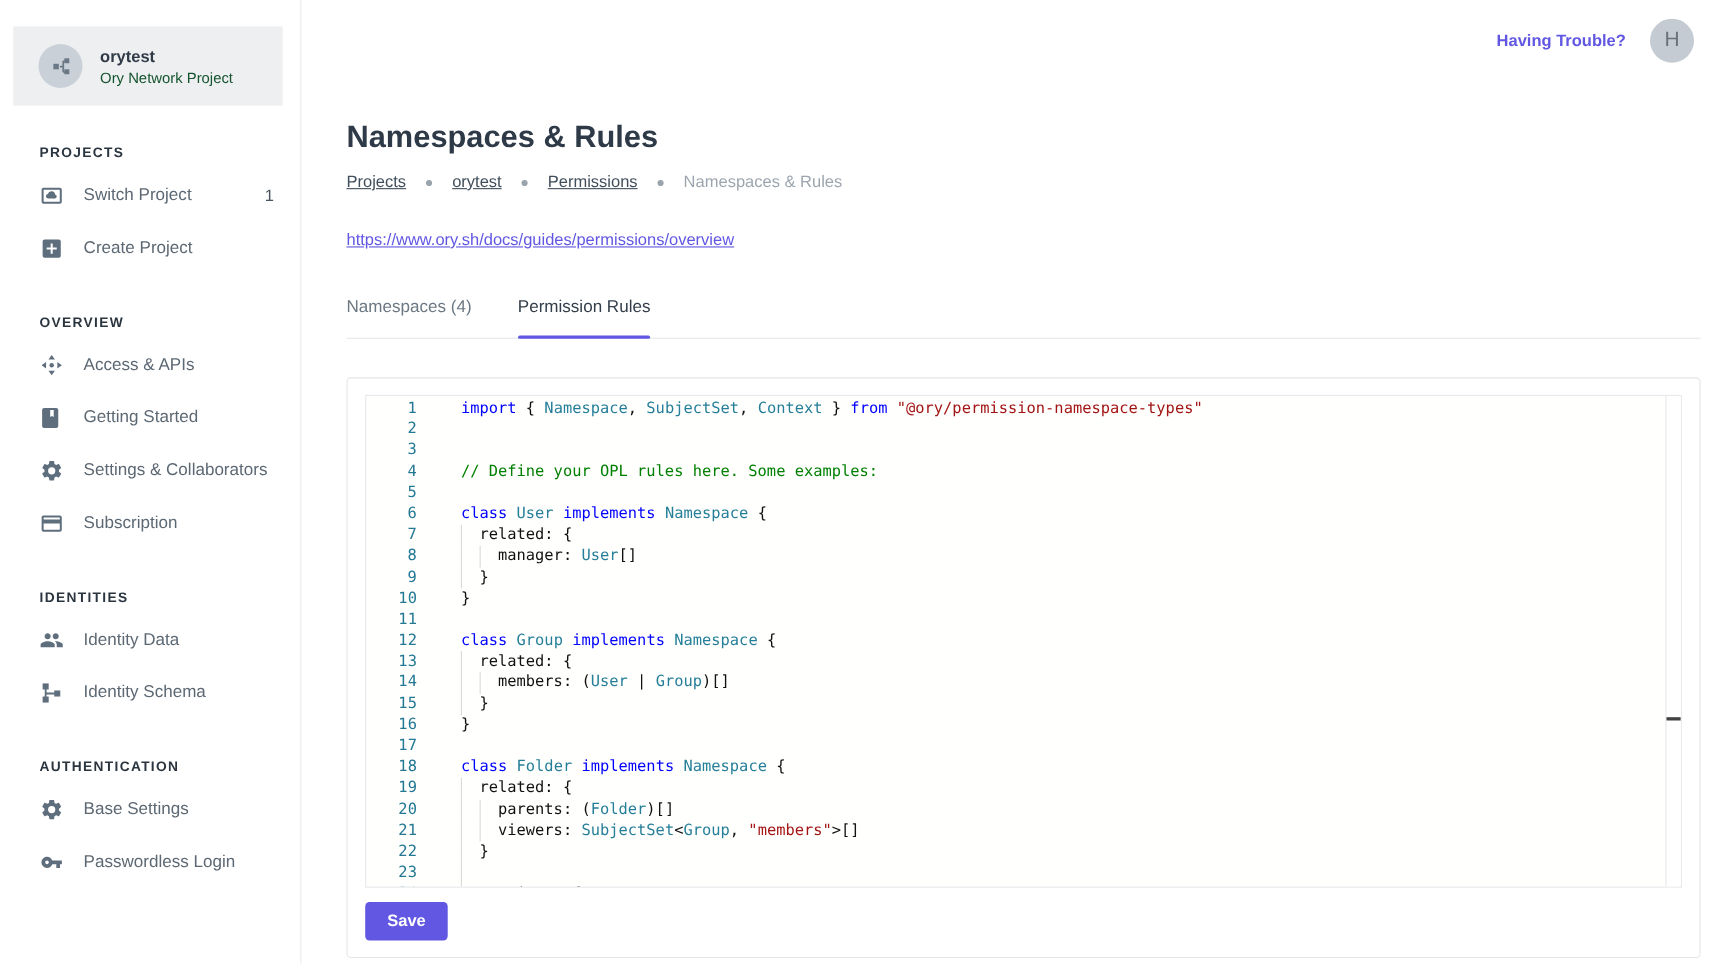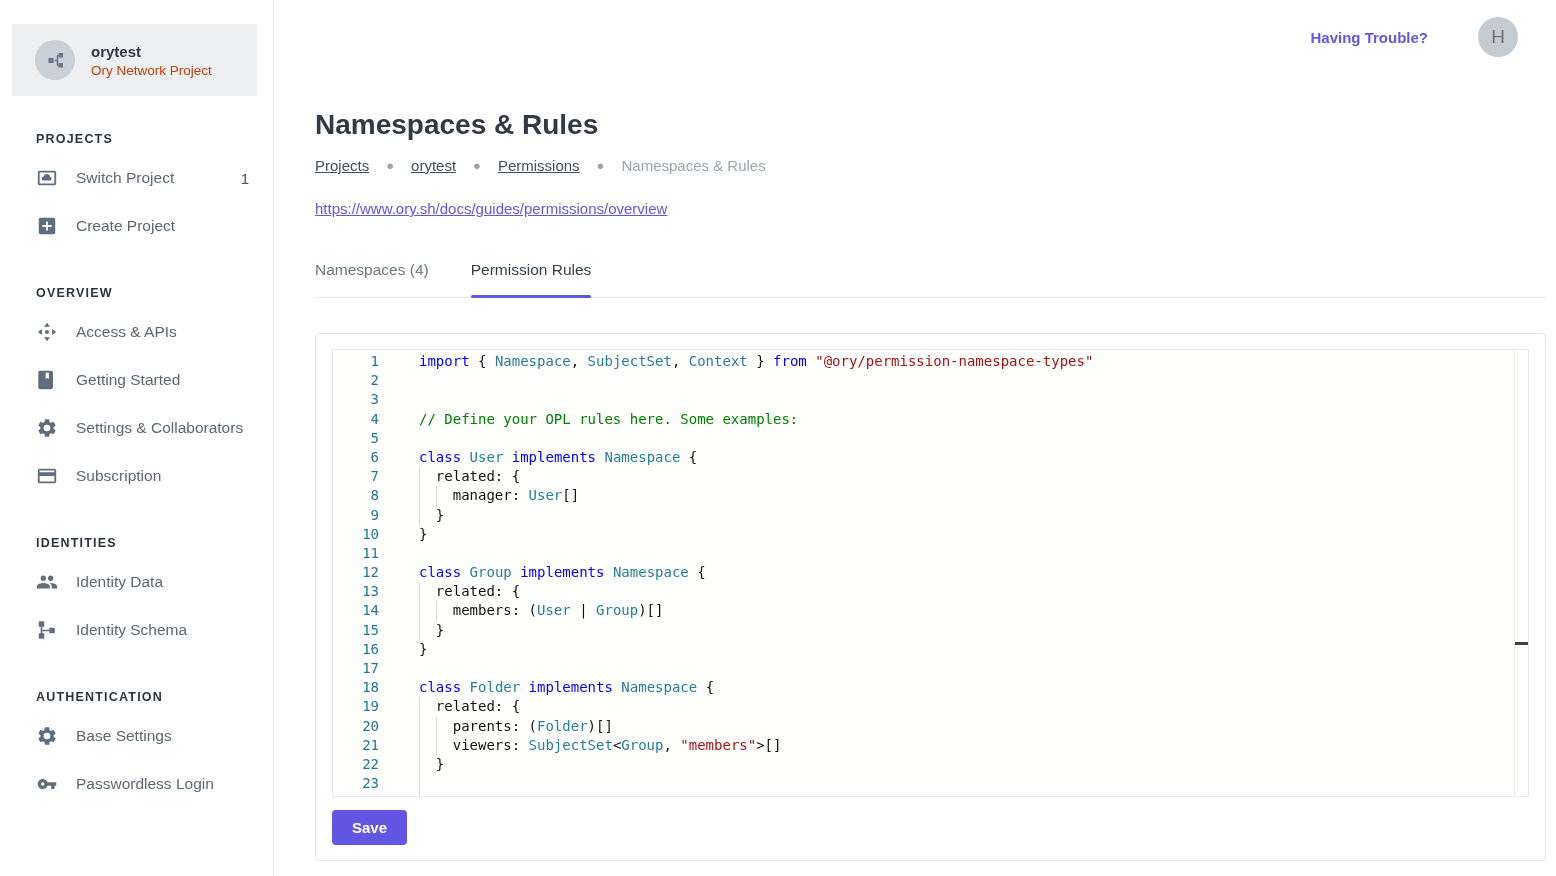--- a/index.html
+++ b/index.html
@@ -12,49 +12,49 @@
     border-right:1px solid #e8eaec; overflow:hidden; }
   .logo-row { display:flex; align-items:center; gap:10px; padding:16px 0 0 14px; height:64px; }
   .logo-row svg { display:block; }
   .app-name { font-size:17px; color:#3c4854; letter-spacing:.2px; }
 
   .project-row { margin:24px 16px 0 12px; height:72px; background:#edeff1;
     display:flex; align-items:center; gap:16px; padding-left:23px; cursor:pointer; }
   .project-avatar { width:40px; height:40px; border-radius:50%; background:#c9d0d8;
     display:flex; align-items:center; justify-content:center; flex:none; }
   .project-name { font-size:15px; font-weight:bold; color:#2f3a46; margin-bottom:3px; }
-  .project-sub { font-size:13.5px; color:#c2410c; }
+  .project-sub { font-size:13.5px; color:#14532d; }
 
   .section-title { margin:36px 24px 8px 36px; font-size:12.5px; line-height:14px;
     font-weight:bold; letter-spacing:1.2px; color:#2b353f; }
   .nav-item { height:48px; display:flex; align-items:center; padding:0 24px 0 36px;
     cursor:pointer; }
   .nav-item .nav-icon { width:22px; height:22px; flex:none; display:flex;
     align-items:center; justify-content:center; }
   .nav-item .nav-label { margin-left:18px; font-size:15.5px; color:#5c6873; }
   .nav-item .nav-badge { margin-left:auto; font-size:15px; color:#49545f; }
   .nav-icon svg { display:block; fill:#5f6e7c; }
 
   
   .main { flex:1; display:flex; flex-direction:column; overflow:hidden; }
   .topbar { height:74px; flex:none; display:flex; align-items:center;
-    justify-content:flex-end; gap:50px; padding-right:38px; }
+    justify-content:flex-end; gap:22px; padding-right:16px; }
   .help-link { font-size:15px; font-weight:bold; color:var(--accent); cursor:pointer; }
   .avatar { width:40px; height:40px; border-radius:50%; background:#c5cbd3;
     display:flex; align-items:center; justify-content:center; font-size:19px;
     color:#68727c; cursor:pointer; }
 
   .content { padding:0 10px 0 41px; }
   .page-title { margin-top:36px; font-size:28px; line-height:30px; font-weight:bold;
     color:#2e3a47; }
   .breadcrumb { margin-top:17px; display:flex; align-items:center; font-size:15px; }
   .crumb { color:#414e5b; text-decoration:underline; cursor:pointer; }
   .crumb-sep { color:#9aa4ad; font-size:13px; margin:0 17px; }
   .crumb-current { color:#9ca5ae; }
-  .doc-link { display:inline-block; margin-top:26px; font-size:15px; color:var(--accent);
+  .doc-link { display:inline-block; margin-top:36px; font-size:15px; color:var(--accent);
     text-decoration:underline; cursor:pointer; }
 
   .tabbar { margin-top:43px; display:flex; border-bottom:1px solid #e6e8ea;text-align:center; }
   .tab { padding-bottom:18px; margin-right:42px; font-size:15.5px; color:#6c7883;
     cursor:pointer; position:relative; }
   .tab.active { color:#333e4a; }
   .tab.active::after { content:""; position:absolute; left:0; right:0; bottom:-1px;
     height:3px; background:var(--accent); border-radius:2px; }
 
   .panel { margin-top:35px; border:1px solid #e3e5e8; border-radius:4px;

